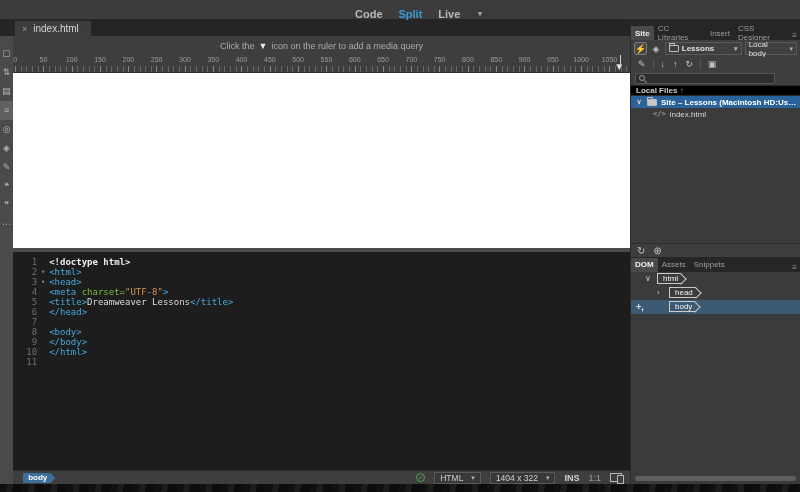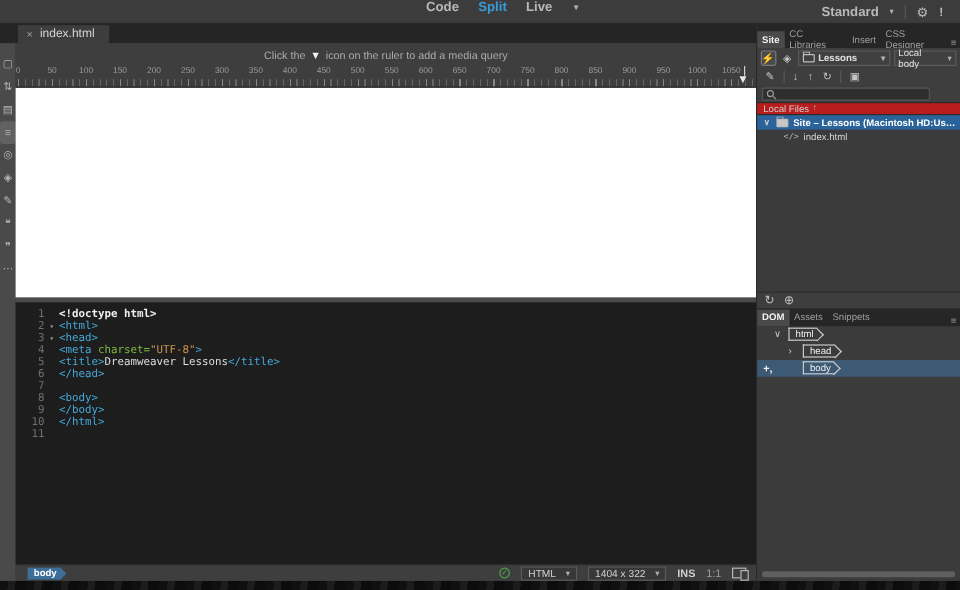--- a/index.html
+++ b/index.html
@@ -2,21 +2,21 @@
 <html><head>
 <meta charset="utf-8">
 <style>
   * { margin:0; padding:0; box-sizing:border-box; }
   html,body { width:800px; height:492px; overflow:hidden; background:#141414;
     font-family:"Liberation Sans", sans-serif; -webkit-font-smoothing:antialiased; }
   .window { position:relative; width:800px; height:492px; background:#3e3e3e; }
 
   
   .app-bar { position:relative; height:20px; background:#3c3c3c; border-bottom:1px solid #282828; }
-  .view-modes { position:absolute; left:355px; top:0; height:20px; display:flex; align-items:flex-start; gap:16px;
+  .view-modes { position:absolute; left:355px; top:0; height:20px; display:flex; align-items:flex-end; gap:16px;
     font-size:11px; font-weight:bold; color:#b9b9b9; }
   .view-mode { cursor:default; }
   .view-mode.active { color:#3a9bd8; }
   .live-group { display:flex; align-items:center; gap:18px; }
   .dd-caret { font-size:7px; color:#b0b0b0; }
   .workspace-group { position:absolute; right:14px; top:0; height:20px; display:flex; align-items:center; gap:9px; }
   .workspace-label { font-size:11px; font-weight:bold; color:#b9b9b9; }
   .v-sep { width:1px; height:12px; background:#555; }
   .gear { font-size:11px; color:#b9b9b9; }
   .excl { font-size:10px; color:#b9b9b9; font-weight:bold; }
@@ -108,22 +108,22 @@
   .ftb2-icon { color:#c2c2c2; font-size:9px; padding:0 3px; }
   .tb-sep { width:1px; height:10px; background:#575757; margin:0 2px; }
 
   .search-row { height:14px; padding:0 4px; display:flex; align-items:center; background:#3e3e3e; }
   .search-box { width:140px; height:11px; background:#2e2e2e; border:1px solid #555; border-radius:2px;
     display:flex; align-items:center; padding:0 3px; }
   .mag { position:relative; width:6px; height:6px; border:1px solid #9a9a9a; border-radius:50%; }
   .mag::after { content:""; position:absolute; right:-3px; bottom:-2px; width:3px; height:1px;
     background:#9a9a9a; transform:rotate(45deg); }
 
-  .local-files-hdr { height:11px; background:#b91c1c; border-top:1px solid #2b2b2b; border-bottom:1px solid #2b2b2b;
-    display:flex; align-items:center; gap:3px; padding:0 5px; font-size:8px; font-weight:normal; color:#cdcdcd; }
+  .local-files-hdr { height:11px; background:#000000; border-top:1px solid #2b2b2b; border-bottom:1px solid #2b2b2b;
+    display:flex; align-items:center; gap:3px; padding:0 5px; font-size:8px; font-weight:bold; color:#cdcdcd; }
   .sort-arrow { font-size:7px; color:#b5b5b5; }
 
   .file-row { height:12px; display:flex; align-items:center; gap:4px; font-size:8px; color:#d6d6d6; }
   .file-row.selected { background:#2a6399; color:#ffffff; font-weight:bold; }
   .row-chevron { width:8px; text-align:center; font-size:7px; color:#d0d0d0; flex:none; }
   .code-file-ico { font-family:"DejaVu Sans Mono", monospace; font-size:7px; color:#b5b5b5; flex:none; }
   .file-label { white-space:nowrap; overflow:hidden; text-overflow:ellipsis; }
 
   .rp-fill1 { flex-grow:123; background:#3b3b3b; }
   .files-bottom-tb { height:14px; background:#3e3e3e; border-top:1px solid #2e2e2e; display:flex; align-items:center;
@@ -152,27 +152,20 @@
 <div class="window">
 
   <div class="app-bar">
     <div class="view-modes">
       <span class="view-mode">Code</span>
       <span class="view-mode active">Split</span>
       <span class="live-group">
         <span>Live</span>
         <span class="dd-caret">▾</span>
       </span>
-    </div>
-    <div class="workspace-group">
-      <span class="workspace-label">Standard</span>
-      <span class="dd-caret">▾</span>
-      <span class="v-sep"></span>
-      <span class="gear">⚙</span>
-      <span class="excl">!</span>
     </div>
   </div>
 
   <div class="body-row">
 
     <div class="editor-wrap">
       <div class="doc-tab-bar">
         <div class="doc-tab">
           <span class="close-x">×</span>
           <span class="tab-label">index.html</span>

